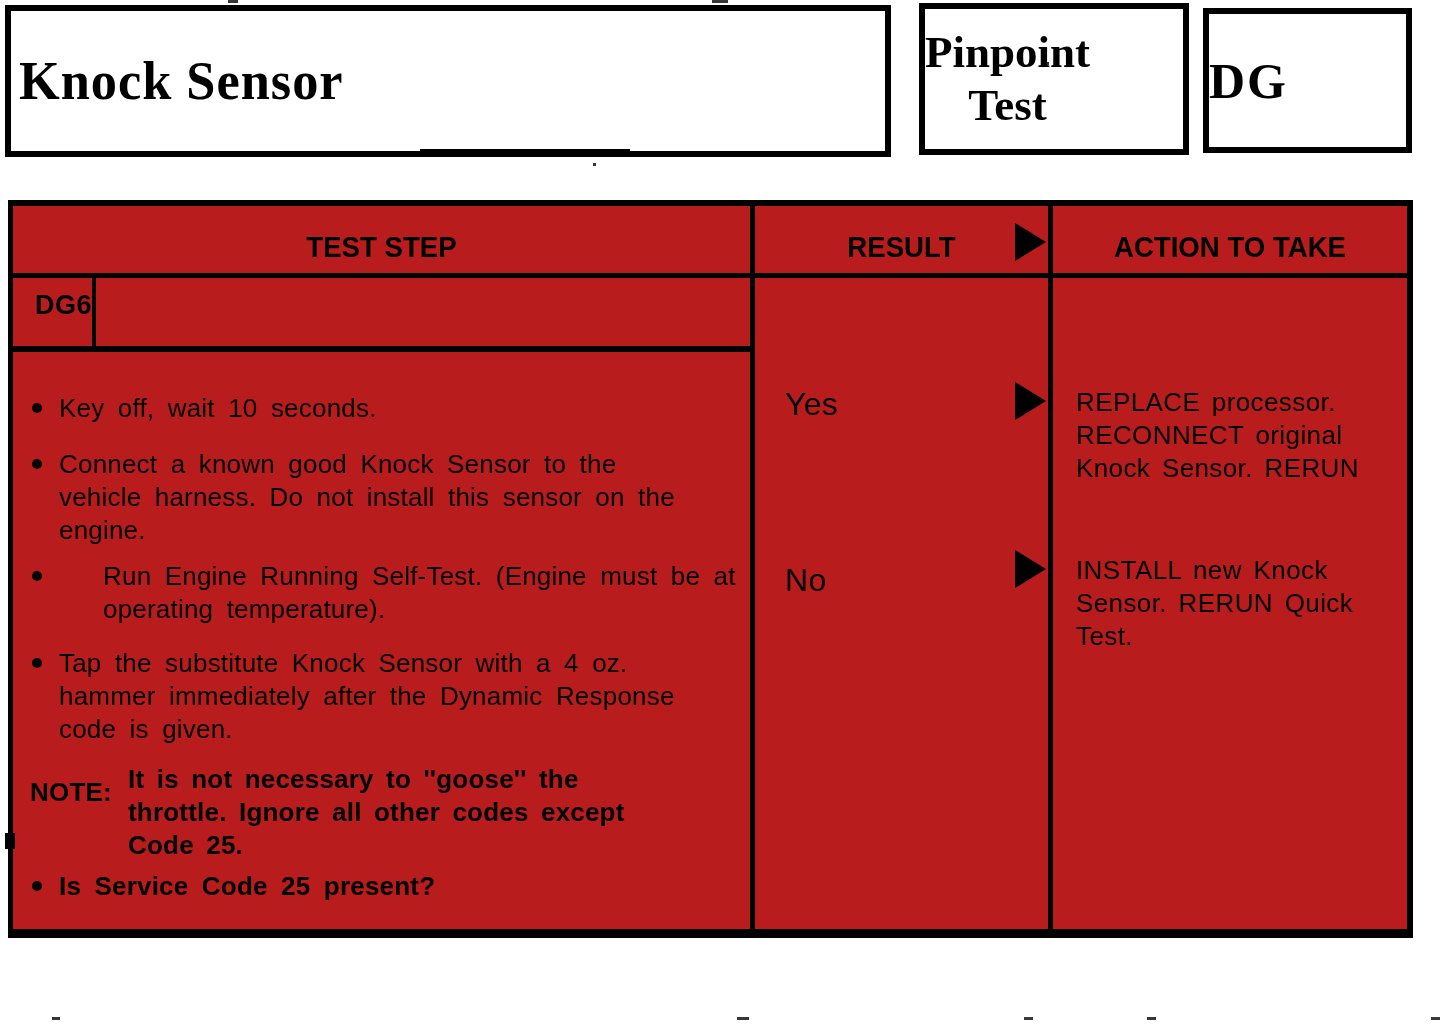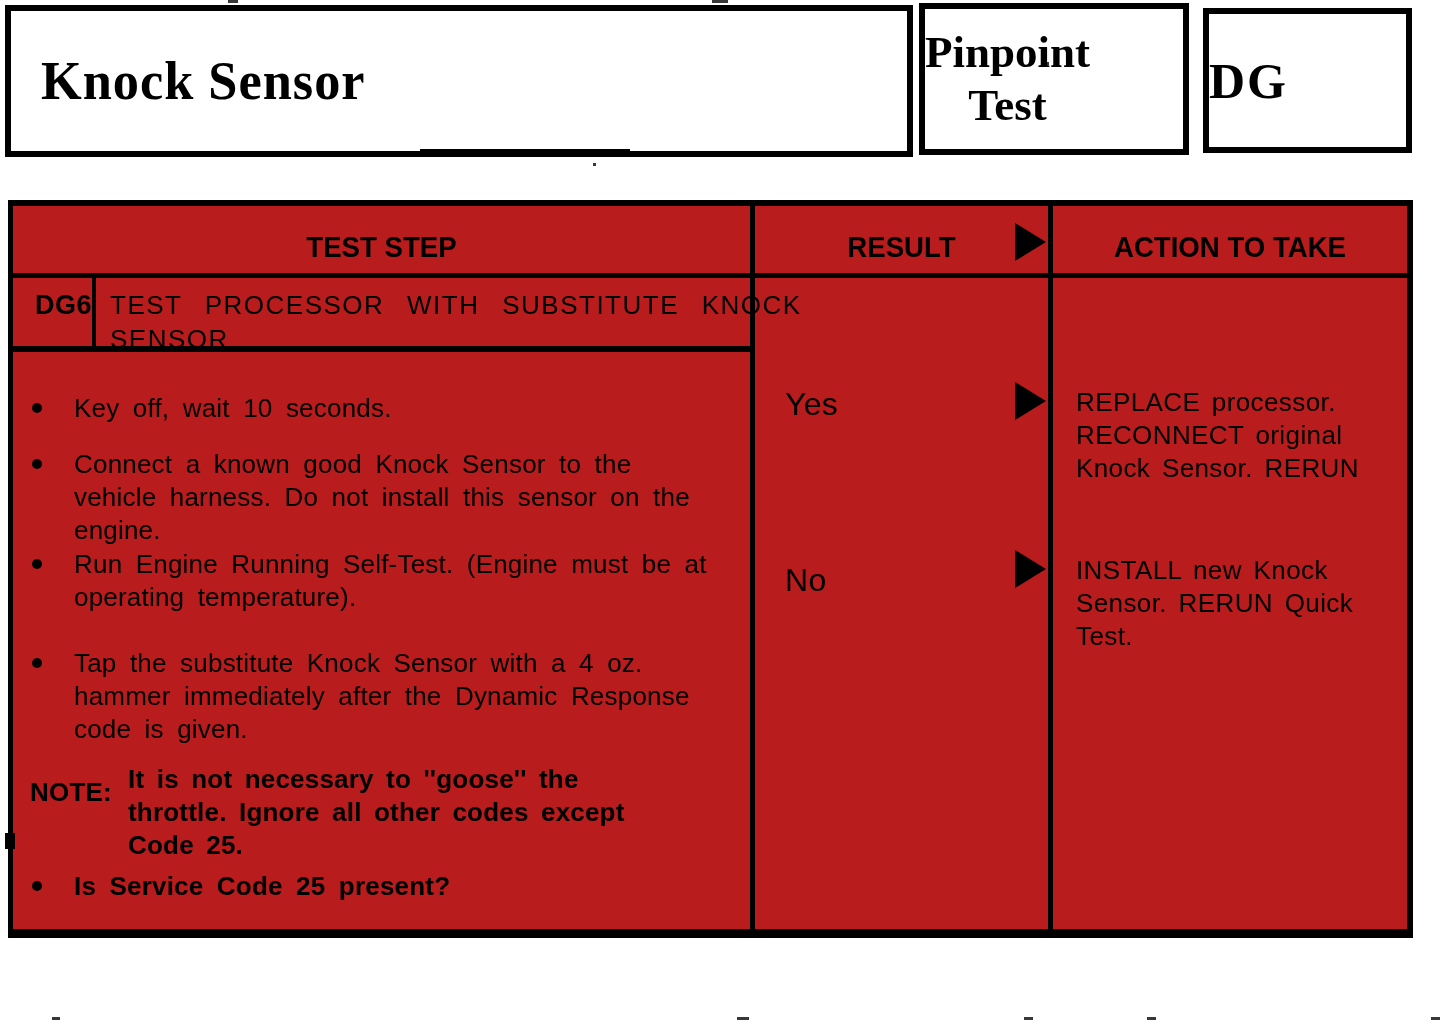--- a/index.html
+++ b/index.html
@@ -3,21 +3,21 @@
 <meta charset="utf-8">
 <style>
   html,body{margin:0;padding:0;}
   body{
     width:1440px;height:1026px;position:relative;background:#ffffff;color:#000;
     font-family:"Liberation Sans", sans-serif;overflow:hidden;
   }
   
   .hbox{position:absolute;border:6px solid #000;background:#fff;display:flex;align-items:center;}
   .serif{font-family:"Liberation Serif", serif;font-weight:700;}
-  .knock-box{left:5px;top:5px;width:866px;height:140px;padding-left:30px;}
+  .knock-box{left:5px;top:5px;width:866px;height:140px;padding-left:8px;}
   .knock-text{font-size:54px;letter-spacing:1px;transform:scaleX(.97);transform-origin:left center;}
   .pinpoint-box{left:919px;top:3px;width:258px;height:140px;text-align:center;}
   .pinpoint-text{font-size:45px;line-height:1.18;}
   .dg-box{left:1203px;top:8px;width:197px;height:133px;}
   .dg-text{font-size:50px;letter-spacing:2px;}
 
   
   .ptable{position:absolute;left:8px;top:200px;width:1394px;height:723px;
           border-style:solid;border-color:#000;border-width:6px 6px 9px 5px;background:#b91c1c;}
   .vline,.hline,.speck{position:absolute;background:#000;}
@@ -40,23 +40,23 @@
   .dg6-vline{left:79px;top:72px;width:4px;height:74px;}
   .dg6-bottom{left:0;top:140px;width:742px;height:6px;}
   .dg6-label{position:absolute;left:10px;top:84px;width:69px;text-align:right;
              font-weight:700;font-size:27px;letter-spacing:.5px;}
   .dg6-title{position:absolute;left:97px;top:82px;font-size:26px;line-height:34px;
              letter-spacing:1.5px;word-spacing:14px;white-space:nowrap;}
 
   
   .bullet{position:absolute;left:19px;display:flex;}
   .dot{width:10px;height:10px;border-radius:50%;background:#000;margin-top:11px;flex:none;}
-  .blines{margin-left:32px;font-size:26px;line-height:33px;letter-spacing:.2px;
+  .blines{margin-left:17px;font-size:26px;line-height:33px;letter-spacing:.2px;
           word-spacing:6px;white-space:nowrap;}
-  .b1{top:186px;} .b2{top:242px;} .b3{top:342px;} .b4{top:441px;} .bq{top:664px;}
+  .b1{top:186px;} .b2{top:242px;} .b3{top:354px;gap:44px;} .b4{top:441px;} .bq{top:664px;}
   .bold{font-weight:700;}
 
   .note{position:absolute;left:17px;top:557px;display:flex;font-weight:700;font-size:26px;
         line-height:33px;letter-spacing:.2px;word-spacing:5px;white-space:nowrap;}
   .note-label{width:98px;flex:none;margin-top:13px;}
 
   
   .result-label{position:absolute;left:772px;font-size:32px;letter-spacing:.3px;}
   .r-yes{top:180px;} .r-no{top:344px;margin-top:12px;}
   .action-block{position:absolute;left:1063px;width:330px;font-size:26px;line-height:33px;
@@ -91,24 +91,20 @@
   <div class="hline head-bottom"></div>
 
   <div class="th th1">TEST STEP</div>
   <div class="th th2">RESULT</div>
   <div class="arrow arrow-header"></div>
   <div class="th th3">ACTION TO TAKE</div>
 
   <div class="vline dg6-vline"></div>
   <div class="hline dg6-bottom"></div>
   <div class="dg6-label">DG6</div>
-  <div class="dg6-title">
-    <div>TEST PROCESSOR WITH SUBSTITUTE KNOCK</div>
-    <div>SENSOR</div>
-  </div>
 
   <div class="bullet b1">
     <div class="dot"></div>
     <div class="blines">
       <div>Key off, wait 10 seconds.</div>
     </div>
   </div>
 
   <div class="bullet b2">
     <div class="dot"></div>

